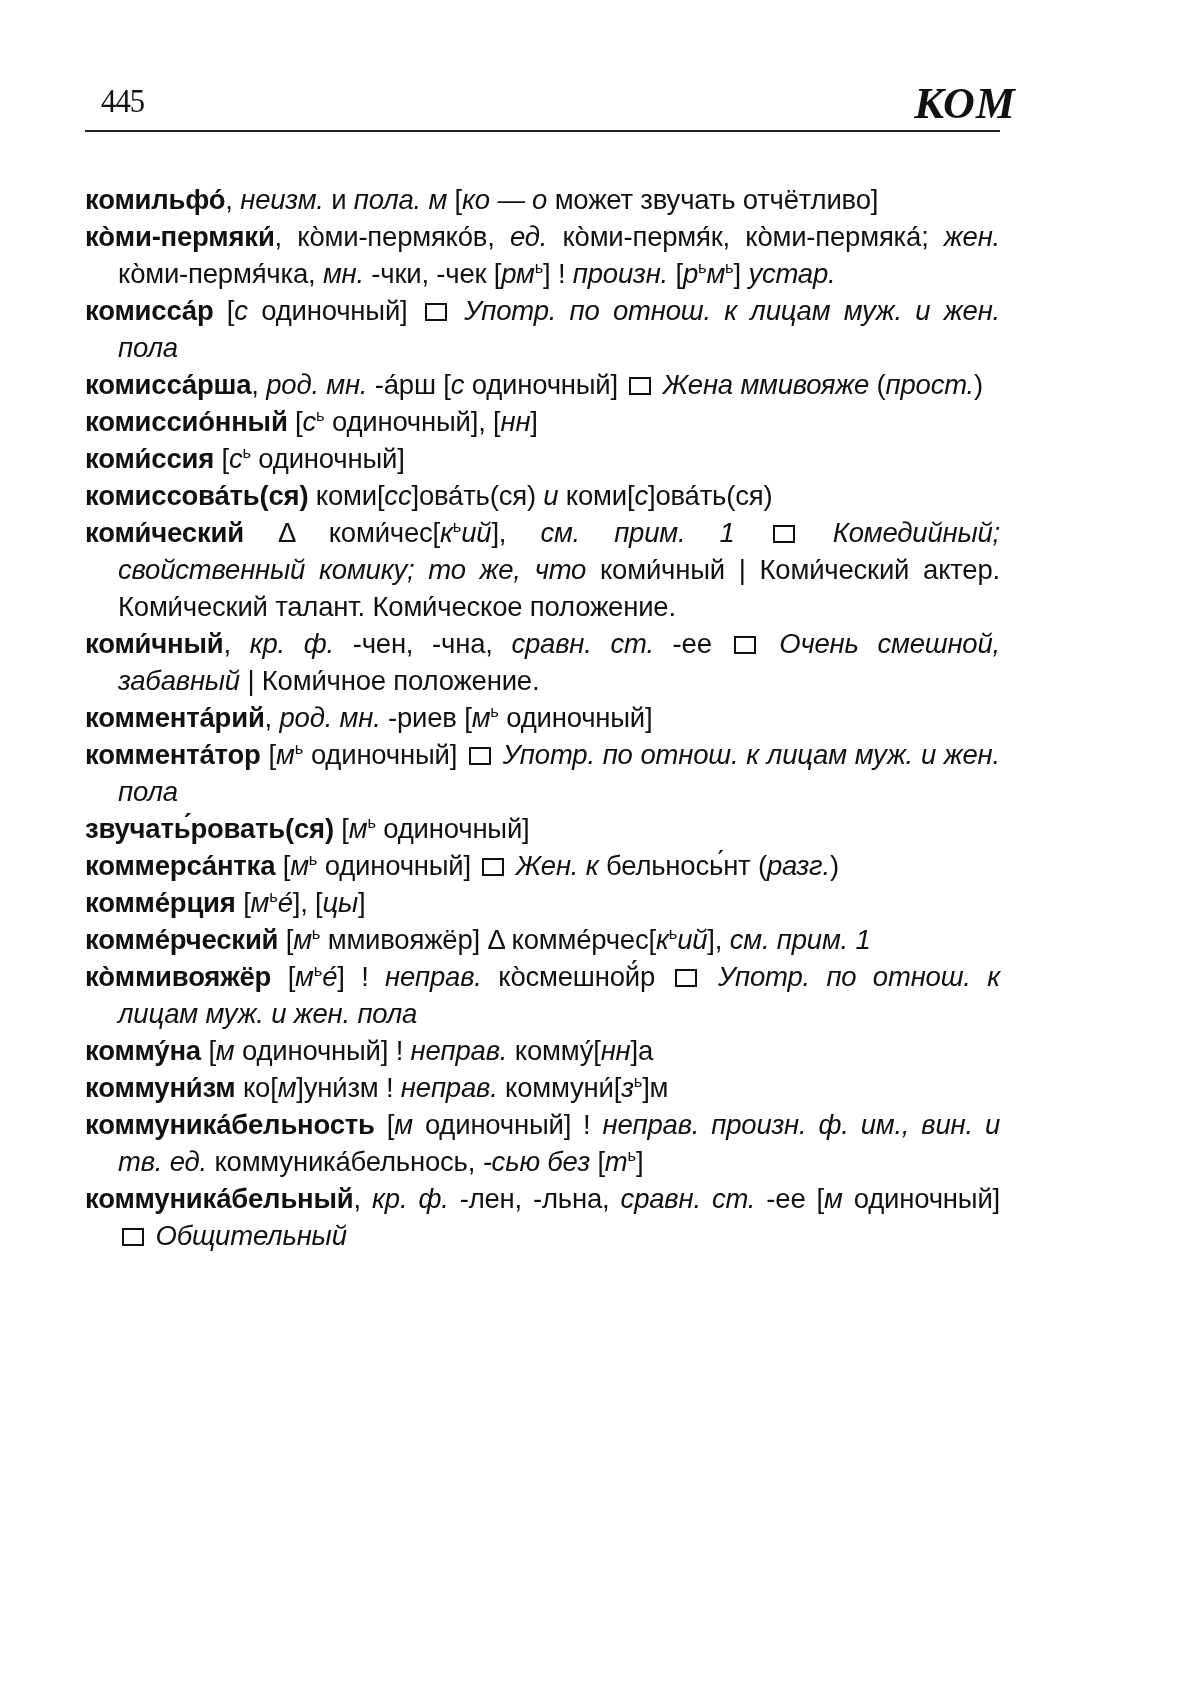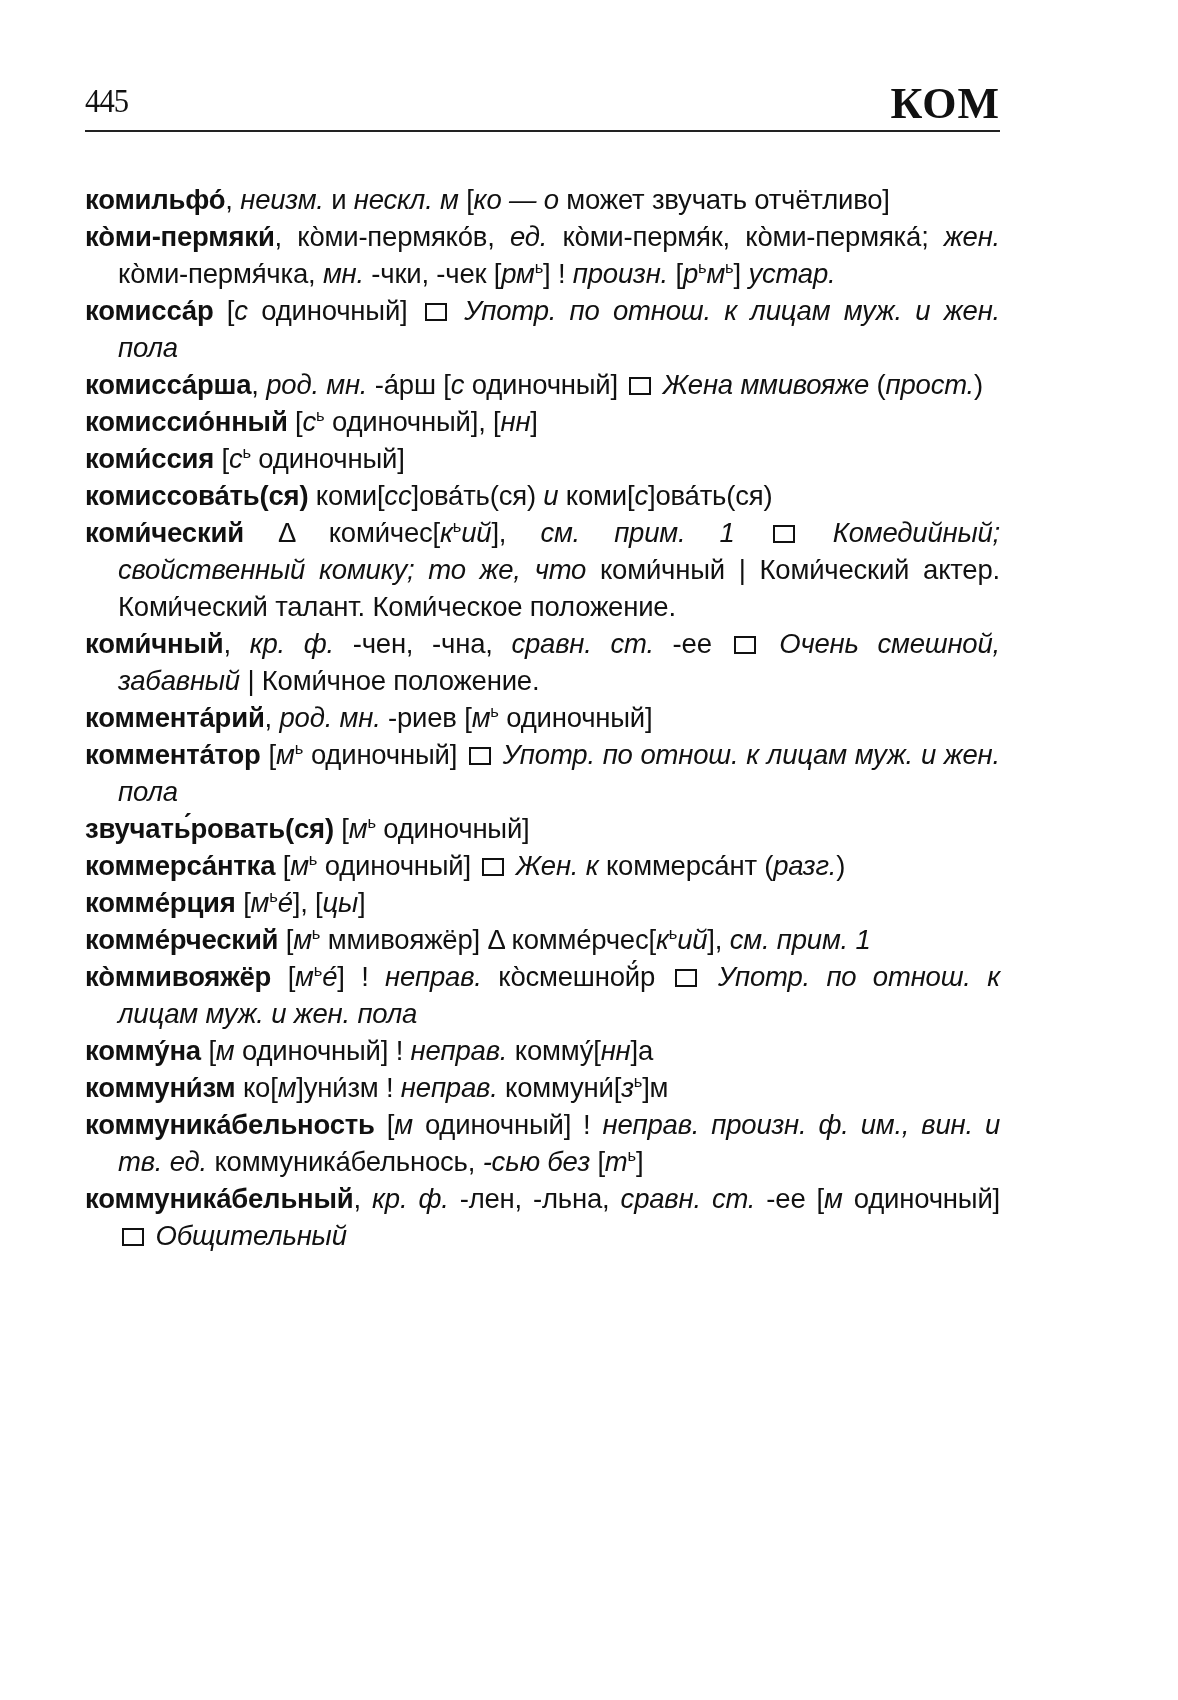--- a/index.html
+++ b/index.html
@@ -16,21 +16,21 @@
       font-family: "Liberation Serif", "DejaVu Serif", serif;
     }
     .page {
       position: absolute;
       left: 85px;
       top: 0;
       width: 915px;
     }
     .running-head {
       position: absolute;
-      left: 0;
+      left: 16px;
       top: 78px;
       width: 915px;
       height: 52px;
       text-align: center;
     }
     .page-number {
       position: absolute;
       left: 0;
       top: 4px;
       font-family: "Liberation Serif", serif;
@@ -40,20 +40,21 @@
       transform-origin: left center;
     }
     .guide-word {
       position: absolute;
       right: 0;
       top: 0;
       font-family: "Liberation Serif", serif;
       font-weight: bold;
       font-size: 44px;
       letter-spacing: 1px;
+      font-style: italic;
     }
     .head-rule {
       position: absolute;
       left: 0;
       top: 130px;
       width: 915px;
       height: 0;
       border-top: 2px solid #222222;
     }
     .entries {
@@ -97,33 +98,33 @@
 <body>
 
 <div class="page">
   <div class="running-head">
     <span class="page-number">445</span>
     <span class="guide-word">КОМ</span>
   </div>
   <div class="head-rule"></div>
 
   <div class="entries" id="entries">
-      <div class="entry"><span class="seg-b">комильфо́</span><span>, </span><span class="seg-i">неизм.</span><span> и </span><span class="seg-i">нескл. м</span><span> [</span><span class="seg-i">ко — о</span><span> может звучать отчётливо]</span></div>
+      <div class="entry"><span class="seg-b">комильфо́</span><span>, </span><span class="seg-i">неизм.</span><span> и </span><span class="seg-i">пола. м</span><span> [</span><span class="seg-i">ко — о</span><span> может звучать отчётливо]</span></div>
       <div class="entry"><span class="seg-b">ко̀ми-пермяки́</span><span>, ко̀ми-пермяко́в, </span><span class="seg-i">ед.</span><span> ко̀ми-пермя́к, ко̀ми-пермяка́; </span><span class="seg-i">жен.</span><span> ко̀ми-пермя́чка, </span><span class="seg-i">мн.</span><span> -чки, -чек [</span><span class="seg-i">рм</span><span class="seg-sup">ь</span><span>] ! </span><span class="seg-i">произн.</span><span> [</span><span class="seg-i">р</span><span class="seg-sup">ь</span><span class="seg-i">м</span><span class="seg-sup">ь</span><span>] </span><span class="seg-i">устар.</span></div>
       <div class="entry"><span class="seg-b">комисса́р</span><span> [</span><span class="seg-i">с</span><span> одиночный] </span><span class="seg-box"></span><span class="seg-i"> Употр. по отнош. к лицам муж. и жен. пола</span></div>
       <div class="entry"><span class="seg-b">комисса́рша</span><span>, </span><span class="seg-i">род. мн.</span><span> -а́рш [</span><span class="seg-i">с</span><span> одиночный] </span><span class="seg-box"></span><span class="seg-i"> Жена ммивояже</span><span> (</span><span class="seg-i">прост.</span><span>)</span></div>
       <div class="entry"><span class="seg-b">комиссио́нный</span><span> [</span><span class="seg-i">с</span><span class="seg-sup">ь</span><span> одиночный], [</span><span class="seg-i">нн</span><span>]</span></div>
       <div class="entry"><span class="seg-b">коми́ссия</span><span> [</span><span class="seg-i">с</span><span class="seg-sup">ь</span><span> одиночный]</span></div>
       <div class="entry"><span class="seg-b">комиссова́ть(ся)</span><span> коми[</span><span class="seg-i">сс</span><span>]ова́ть(ся) </span><span class="seg-i">и</span><span> коми[</span><span class="seg-i">с</span><span>]ова́ть(ся)</span></div>
       <div class="entry"><span class="seg-b">коми́ческий</span><span> Δ коми́чес[</span><span class="seg-i">к</span><span class="seg-sup">ь</span><span class="seg-i">ий</span><span>], </span><span class="seg-i">см. прим. 1</span><span> </span><span class="seg-box"></span><span class="seg-i"> Комедийный; свойственный комику; то же, что</span><span> коми́чный | Коми́ческий актер. Коми́ческий талант. Коми́ческое положение.</span></div>
       <div class="entry"><span class="seg-b">коми́чный</span><span>, </span><span class="seg-i">кр. ф.</span><span> -чен, -чна, </span><span class="seg-i">сравн. ст.</span><span> -ее </span><span class="seg-box"></span><span class="seg-i"> Очень смешной, забавный</span><span> | Коми́чное положение.</span></div>
       <div class="entry"><span class="seg-b">коммента́рий</span><span>, </span><span class="seg-i">род. мн.</span><span> -риев [</span><span class="seg-i">м</span><span class="seg-sup">ь</span><span> одиночный]</span></div>
       <div class="entry"><span class="seg-b">коммента́тор</span><span> [</span><span class="seg-i">м</span><span class="seg-sup">ь</span><span> одиночный] </span><span class="seg-box"></span><span class="seg-i"> Употр. по отнош. к лицам муж. и жен. пола</span></div>
       <div class="entry"><span class="seg-b">звучать́ровать(ся)</span><span> [</span><span class="seg-i">м</span><span class="seg-sup">ь</span><span> одиночный]</span></div>
-      <div class="entry"><span class="seg-b">коммерса́нтка</span><span> [</span><span class="seg-i">м</span><span class="seg-sup">ь</span><span> одиночный] </span><span class="seg-box"></span><span class="seg-i"> Жен. к</span><span> коммерса́нт (</span><span class="seg-i">разг.</span><span>)</span></div>
+      <div class="entry"><span class="seg-b">коммерса́нтка</span><span> [</span><span class="seg-i">м</span><span class="seg-sup">ь</span><span> одиночный] </span><span class="seg-box"></span><span class="seg-i"> Жен. к</span><span> бельнось́нт (</span><span class="seg-i">разг.</span><span>)</span></div>
       <div class="entry"><span class="seg-b">комме́рция</span><span> [</span><span class="seg-i">м</span><span class="seg-sup">ь</span><span class="seg-i">е́</span><span>], [</span><span class="seg-i">цы</span><span>]</span></div>
       <div class="entry"><span class="seg-b">комме́рческий</span><span> [</span><span class="seg-i">м</span><span class="seg-sup">ь</span><span> ммивояжёр] Δ комме́рчес[</span><span class="seg-i">к</span><span class="seg-sup">ь</span><span class="seg-i">ий</span><span>], </span><span class="seg-i">см. прим. 1</span></div>
       <div class="entry"><span class="seg-b">ко̀ммивояжёр</span><span> [</span><span class="seg-i">м</span><span class="seg-sup">ь</span><span class="seg-i">е́</span><span>] ! </span><span class="seg-i">неправ.</span><span> ко̀смешной́р </span><span class="seg-box"></span><span class="seg-i"> Употр. по отнош. к лицам муж. и жен. пола</span></div>
       <div class="entry"><span class="seg-b">комму́на</span><span> [</span><span class="seg-i">м</span><span> одиночный] ! </span><span class="seg-i">неправ.</span><span> комму́[</span><span class="seg-i">нн</span><span>]а</span></div>
       <div class="entry"><span class="seg-b">коммуни́зм</span><span> ко[</span><span class="seg-i">м</span><span>]уни́зм ! </span><span class="seg-i">неправ.</span><span> коммуни́[</span><span class="seg-i">з</span><span class="seg-sup">ь</span><span>]м</span></div>
       <div class="entry"><span class="seg-b">коммуника́бельность</span><span> [</span><span class="seg-i">м</span><span> одиночный] ! </span><span class="seg-i">неправ. произн. ф. им., вин. и тв. ед.</span><span> коммуника́бельнось, </span><span class="seg-i">-сью без</span><span> [</span><span class="seg-i">т</span><span class="seg-sup">ь</span><span>]</span></div>
       <div class="entry"><span class="seg-b">коммуника́бельный</span><span>, </span><span class="seg-i">кр. ф.</span><span> -лен, -льна, </span><span class="seg-i">сравн. ст.</span><span> -ее [</span><span class="seg-i">м</span><span> одиночный] </span><span class="seg-box"></span><span class="seg-i"> Общительный</span></div>
     </div>
 </div>
 

